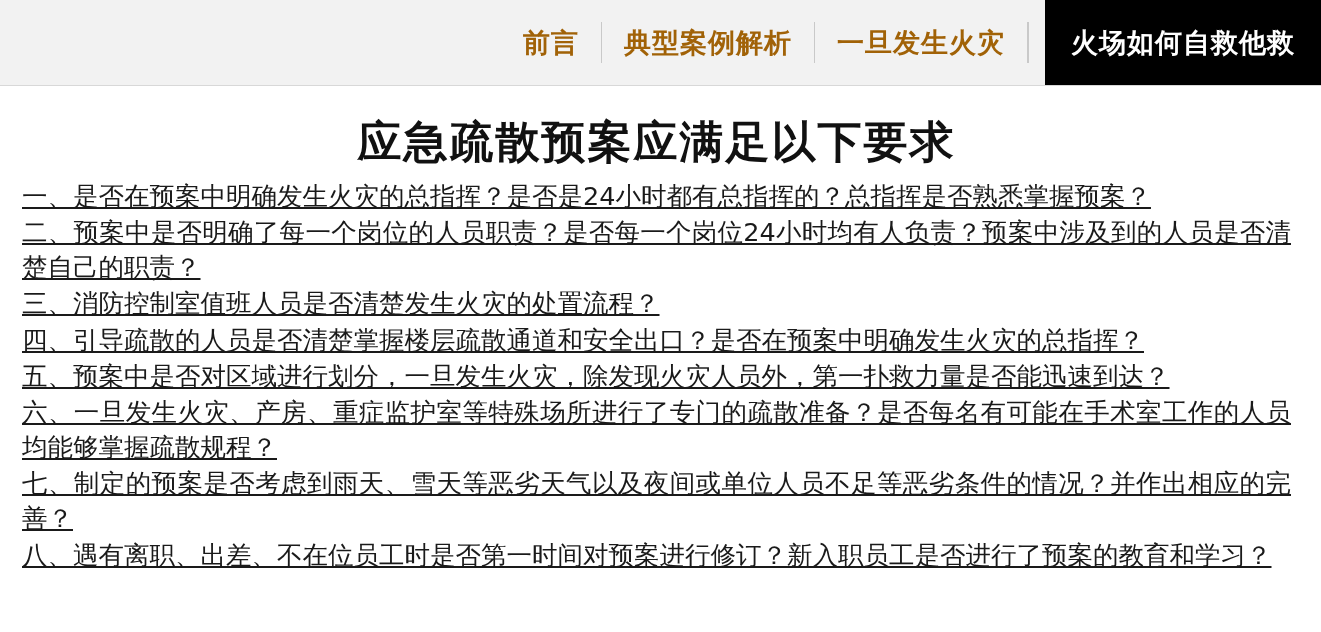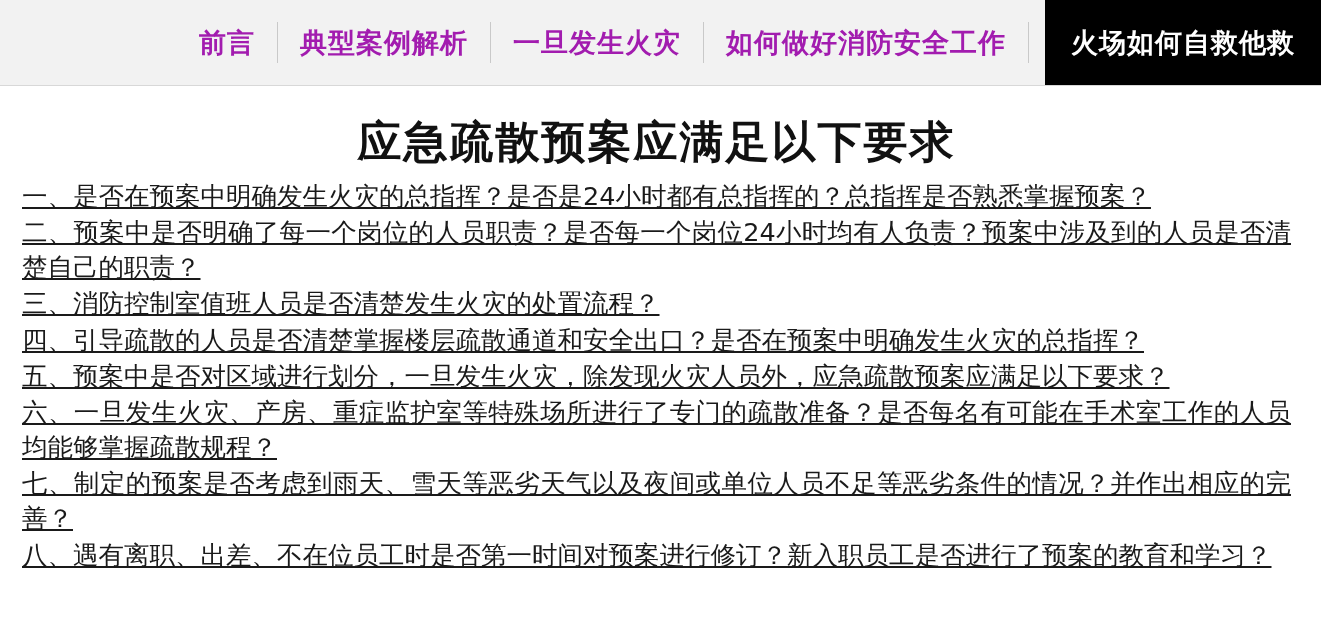--- a/index.html
+++ b/index.html
@@ -33,21 +33,21 @@
   .nav-spacer {
     flex: 0 0 168px;
   }
   .nav-item {
     display: flex;
     align-items: center;
     justify-content: center;
     padding: 0 22px;
     font-size: 27px;
     font-weight: bold;
-    color: #a21caf;
+    color: #a16207;
     letter-spacing: 1px;
     white-space: nowrap;
     cursor: pointer;
     position: relative;
   }
   .nav-sep {
     width: 1px;
     background: #c9c9c9;
     margin: 22px 0;
     flex: 0 0 1px;
@@ -103,38 +103,35 @@
     <div class="nav-item">
       <span>典型案例解析</span>
     </div>
     <div class="nav-sep"></div>
 
     <div class="nav-item">
       <span>一旦发生火灾</span>
     </div>
     <div class="nav-sep"></div>
 
-    <div class="nav-item">
-      <span>如何做好消防安全工作</span>
-    </div>
     <div class="nav-sep"></div>
 
     <div class="nav-item active">
       <span>火场如何自救他救</span>
     </div>
   </div>
 
   <div class="content">
     <div class="doc-title">应急疏散预案应满足以下要求</div>
 
     <ul class="body-list">
       <li class="body-item">一、是否在预案中明确发生火灾的总指挥？是否是24小时都有总指挥的？总指挥是否熟悉掌握预案？</li>
       <li class="body-item">二、预案中是否明确了每一个岗位的人员职责？是否每一个岗位24小时均有人负责？预案中涉及到的人员是否清楚自己的职责？</li>
       <li class="body-item">三、消防控制室值班人员是否清楚发生火灾的处置流程？</li>
       <li class="body-item">四、引导疏散的人员是否清楚掌握楼层疏散通道和安全出口？是否在预案中明确发生火灾的总指挥？</li>
-      <li class="body-item">五、预案中是否对区域进行划分，一旦发生火灾，除发现火灾人员外，应急疏散预案应满足以下要求？</li>
+      <li class="body-item">五、预案中是否对区域进行划分，一旦发生火灾，除发现火灾人员外，第一扑救力量是否能迅速到达？</li>
       <li class="body-item">六、一旦发生火灾、产房、重症监护室等特殊场所进行了专门的疏散准备？是否每名有可能在手术室工作的人员均能够掌握疏散规程？</li>
       <li class="body-item">七、制定的预案是否考虑到雨天、雪天等恶劣天气以及夜间或单位人员不足等恶劣条件的情况？并作出相应的完善？</li>
       <li class="body-item">八、遇有离职、出差、不在位员工时是否第一时间对预案进行修订？新入职员工是否进行了预案的教育和学习？</li>
     </ul>
   </div>
 
 </div>
 
 </body></html>

